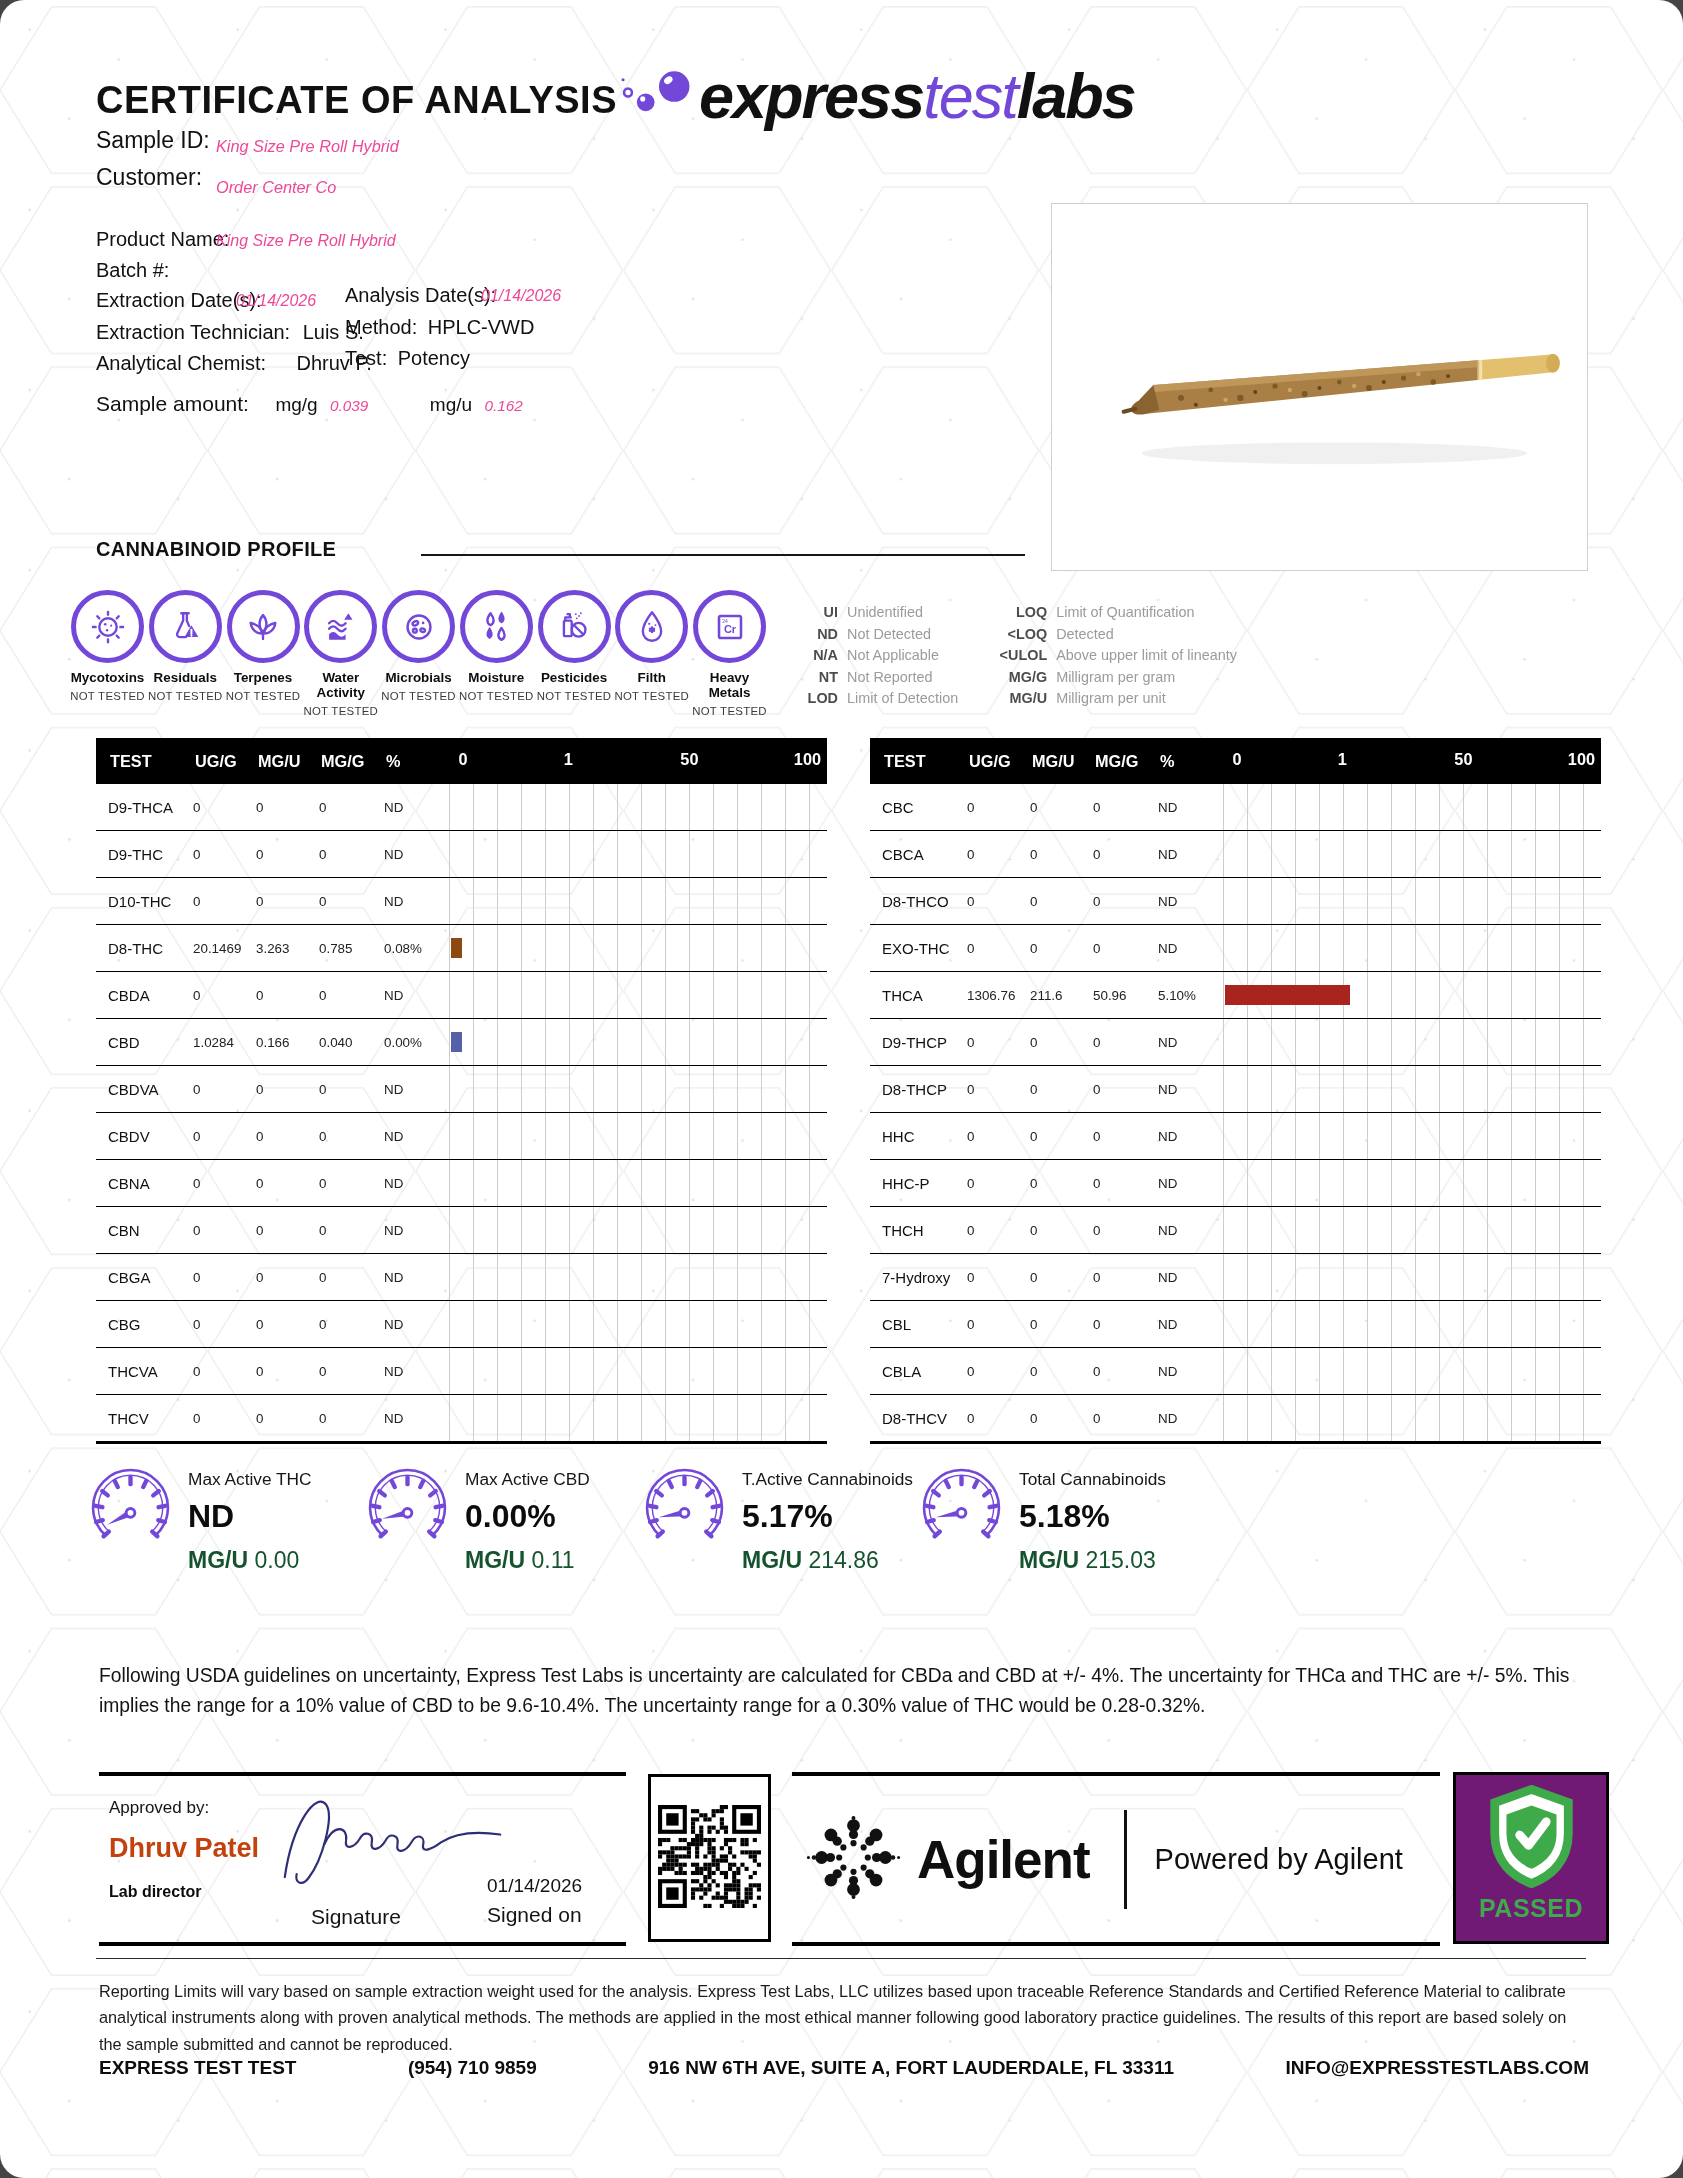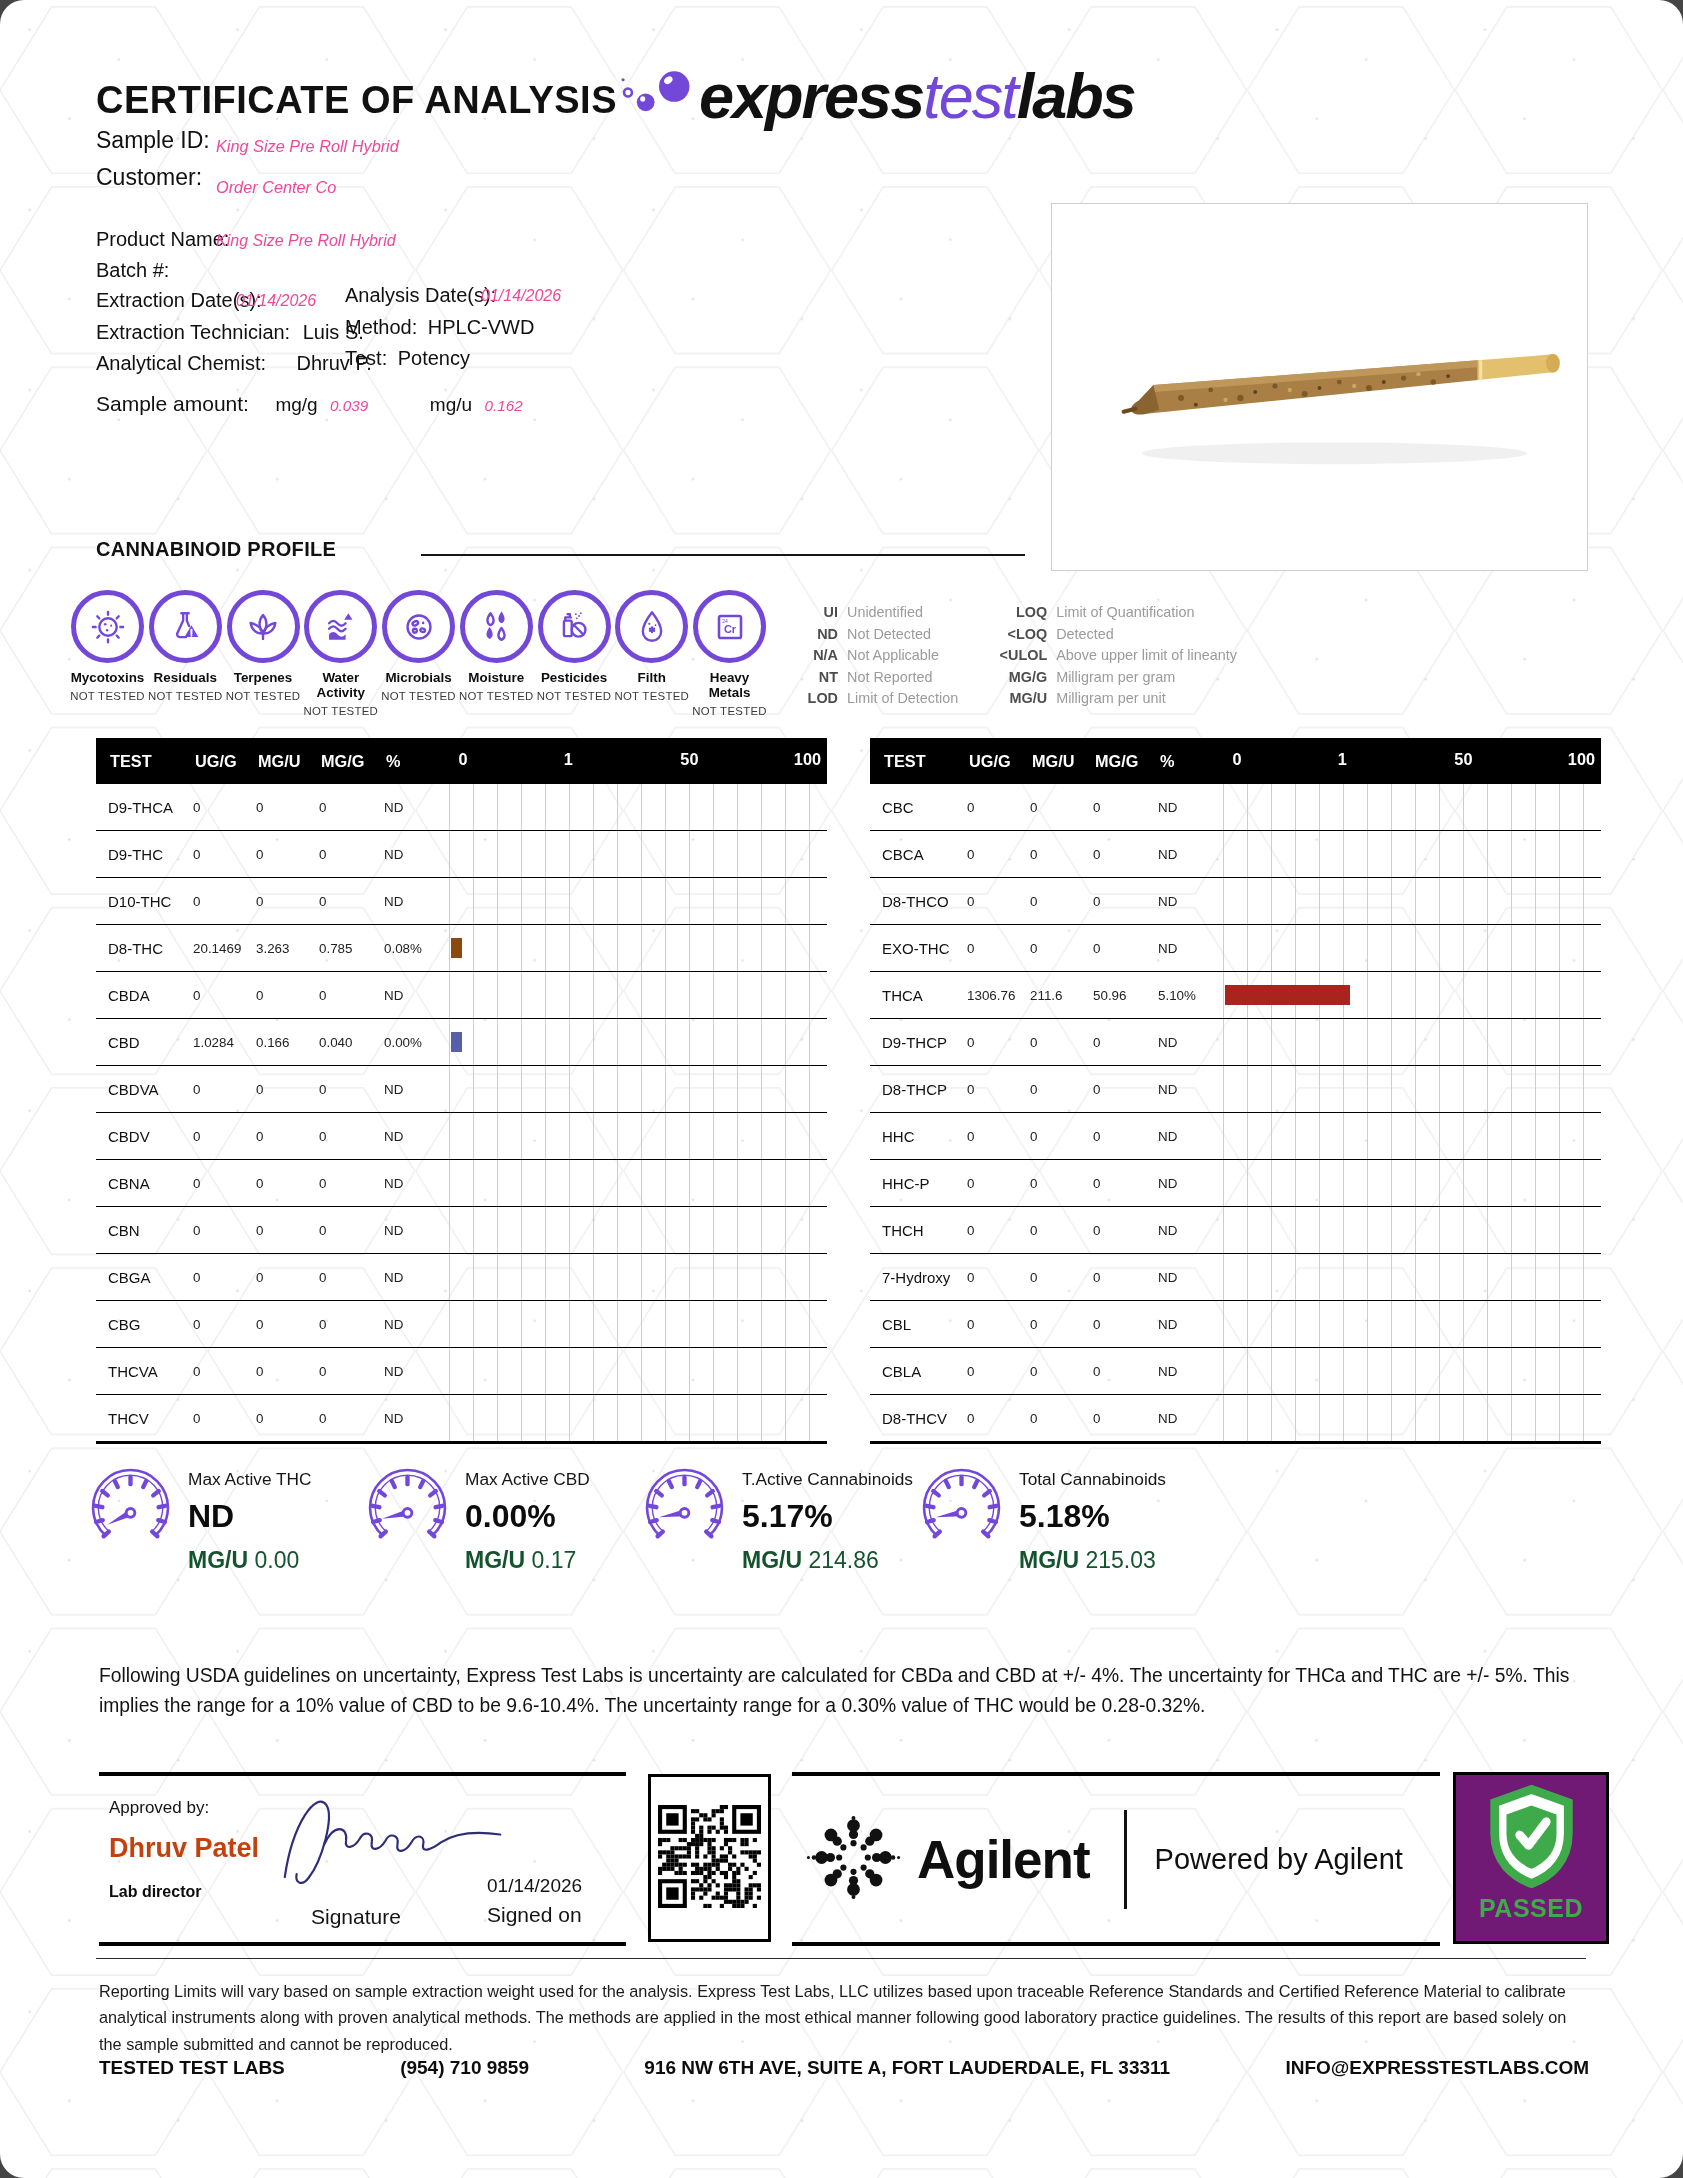--- a/index.html
+++ b/index.html
@@ -685,21 +685,21 @@
             <line x1="76.1" y1="34.9" x2="82.5" y2="30.0" stroke="#7348d9" stroke-width="5" stroke-linecap="round"></line>
             <line x1="82.3" y1="48.5" x2="90.2" y2="46.9" stroke="#7348d9" stroke-width="5" stroke-linecap="round"></line>
             <line x1="81.9" y1="63.4" x2="89.6" y2="65.5" stroke="#7348d9" stroke-width="5" stroke-linecap="round"></line>
             <line x1="74.9" y1="76.6" x2="80.9" y2="81.9" stroke="#7348d9" stroke-width="5" stroke-linecap="round"></line>
     <polygon points="20.8,61.7 50.9,58.9 49.1,51.1" fill="#7348d9"></polygon>
     <circle cx="50" cy="55" r="5" fill="#fff" stroke="#7348d9" stroke-width="3.4"></circle>
   </svg></div>
     <div class="gtext">
       <div class="gtitle">Max Active CBD</div>
       <div class="gvalue">0.00%</div>
-      <div class="gunit"><b>MG/U</b> <span>0.17</span></div>
+      <div class="gunit"><b>MG/U</b> <span>0.11</span></div>
     </div>
       </div>
       <div class="gauge">
         <div class="gicon"><svg width="87" height="91" viewBox="0 0 100 100">
     <path d="M21.5 81 A43 43 0 1 1 78.5 81" fill="none" stroke="#7348d9" stroke-width="3"></path>
     <path d="M26 77 A37 37 0 1 1 74 77" fill="none" stroke="#7348d9" stroke-width="1.6"></path>
     <line x1="25.1" y1="76.6" x2="19.1" y2="81.9" stroke="#7348d9" stroke-width="5" stroke-linecap="round"></line>
             <line x1="18.1" y1="63.4" x2="10.4" y2="65.5" stroke="#7348d9" stroke-width="5" stroke-linecap="round"></line>
             <line x1="17.7" y1="48.5" x2="9.8" y2="46.9" stroke="#7348d9" stroke-width="5" stroke-linecap="round"></line>
             <line x1="23.9" y1="34.9" x2="17.5" y2="30.0" stroke="#7348d9" stroke-width="5" stroke-linecap="round"></line>
@@ -1034,19 +1034,19 @@
       <path d="M32 3 L57 12 V33 C57 52 45 62 32 67 C19 62 7 52 7 33 V12 Z" fill="#fff" stroke="#3faa4a" stroke-width="6"></path>
       <path d="M32 14 L49 20 V33 C49 46 41 53 32 57 C23 53 15 46 15 33 V20 Z" fill="#3faa4a"></path>
       <path d="M24 34 L30 41 L42 25" fill="none" stroke="#fff" stroke-width="6" stroke-linecap="round" stroke-linejoin="round"></path>
     </svg>
     <div class="passed-label">PASSED</div>
   </div>
 
   <div class="layer hrline"></div>
   <div class="layer disclaimer">Reporting Limits will vary based on sample extraction weight used for the analysis. Express Test Labs, LLC utilizes based upon traceable Reference Standards and Certified Reference Material to calibrate analytical instruments along with proven analytical methods. The methods are applied in the most ethical manner following good laboratory practice guidelines. The results of this report are based solely on the sample submitted and cannot be reproduced.</div>
   <div class="layer footer">
-    <span>TESTED TEST LABS</span>
+    <span>EXPRESS TEST TEST</span>
     <span>(954) 710 9859</span>
     <span>916 NW 6TH AVE, SUITE A, FORT LAUDERDALE, FL 33311</span>
     <span>INFO@EXPRESSTESTLABS.COM</span>
   </div>
 </div>
 
 
 </body></html>

